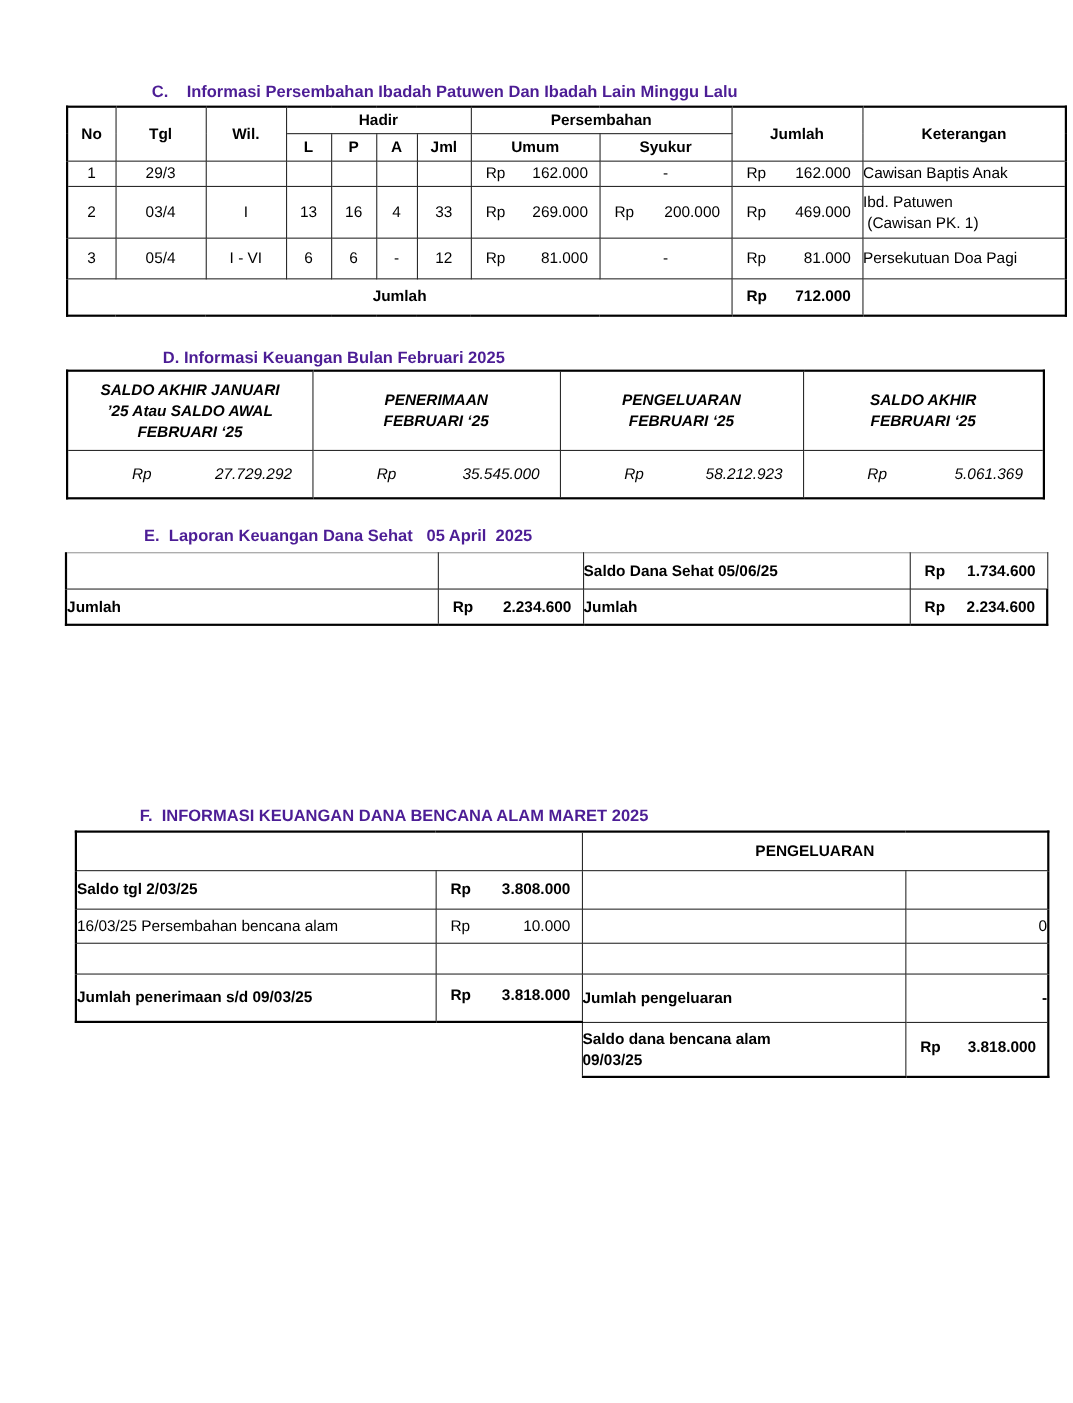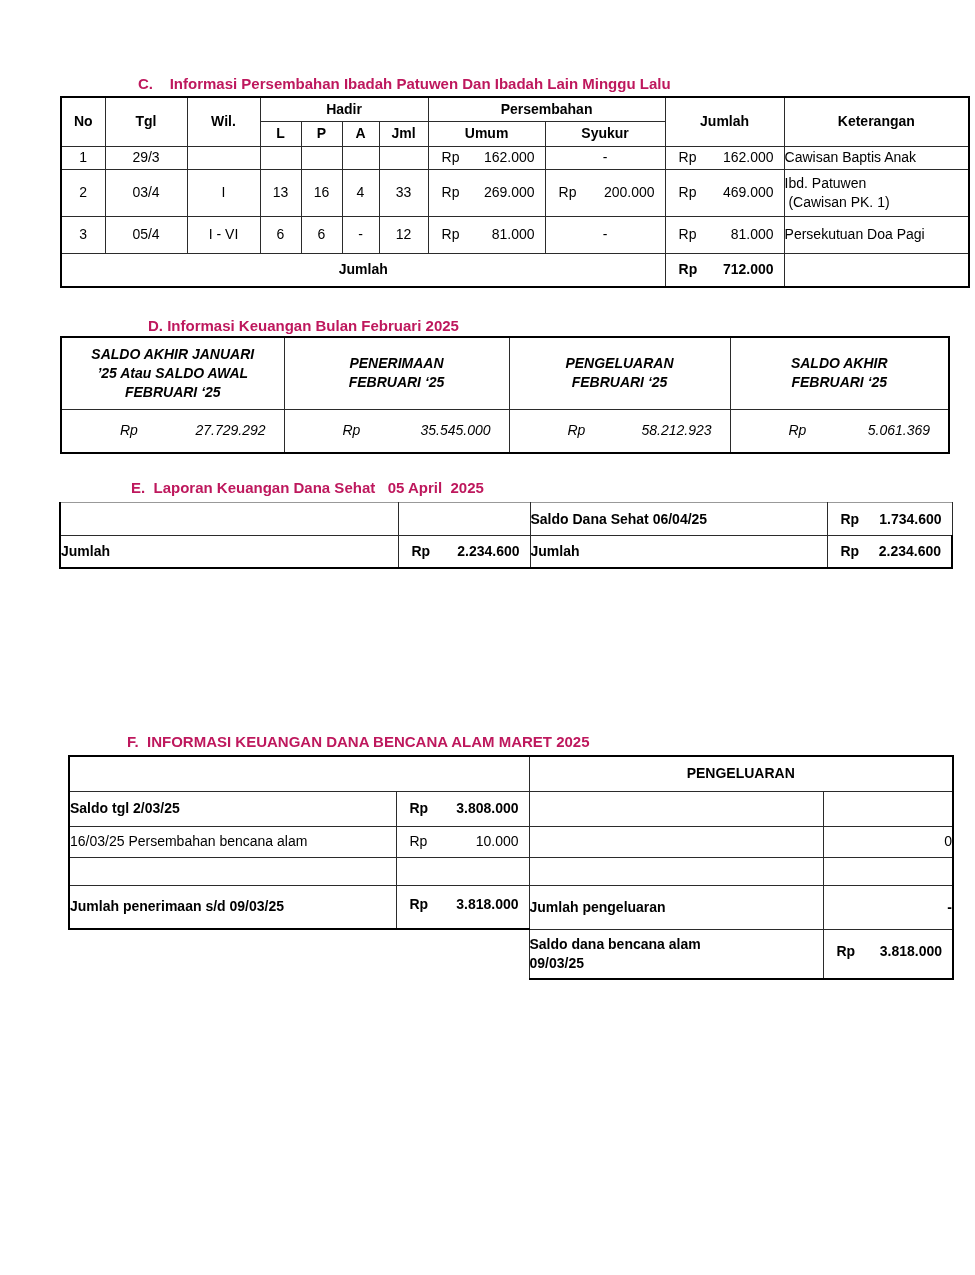--- a/index.html
+++ b/index.html
@@ -9,21 +9,21 @@
     background:#ffffff;
     font-family:"Liberation Sans","DejaVu Sans",sans-serif;
     color:#000;
     overflow:hidden;
   }
   .sec-title{
     position:absolute;
     font-size:15px;
     font-weight:bold;
     white-space:pre;
-    color:#be185d;
+    color:#4c1d95;
   }
   table.tbl{
     position:absolute;
     border-collapse:collapse;
     table-layout:fixed;
   }
   table.tbl td{
     border:1.5px solid #2b2b2b;
     font-size:14px;
     color:#000;
@@ -234,21 +234,21 @@
     <colgroup>
       <col style="width:338px">
         <col style="width:132px">
         <col style="width:297px">
         <col style="width:125px">
     </colgroup>
     <tbody>
     <tr style="height:33px">
       <td class="bl gray-top"></td>
       <td class="gray-top"></td>
-      <td class="label bold gray-top">Saldo Dana Sehat 06/04/25</td>
+      <td class="label bold gray-top">Saldo Dana Sehat 05/06/25</td>
       <td class="gray-top">
             <div class="money bold">
               <span class="cur">Rp</span>
               <span class="amt">1.734.600</span>
             </div>
           </td>
     </tr>
     <tr style="height:32px">
       <td class="label bold bl bb">Jumlah</td>
       <td class="bb">

